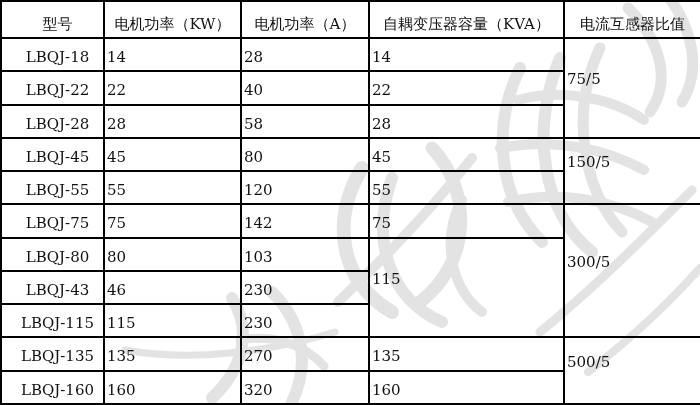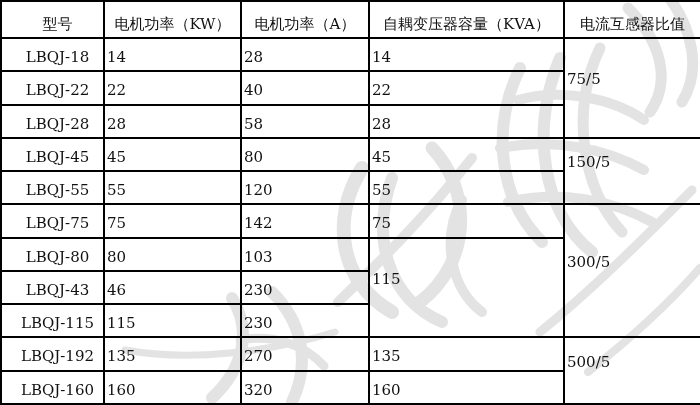--- a/index.html
+++ b/index.html
@@ -148,21 +148,21 @@
         <td class="left">LBQJ-43</td>
         <td>46</td>
         <td>230</td>
       </tr>
       <tr>
         <td class="left">LBQJ-115</td>
         <td>115</td>
         <td>230</td>
       </tr>
       <tr>
-        <td class="left">LBQJ-192</td>
+        <td class="left">LBQJ-135</td>
         <td>135</td>
         <td>270</td>
         <td>135</td>
         <td class="merged" rowspan="2">500/5</td>
       </tr>
       <tr>
         <td class="left">LBQJ-160</td>
         <td>160</td>
         <td>320</td>
         <td>160</td>

